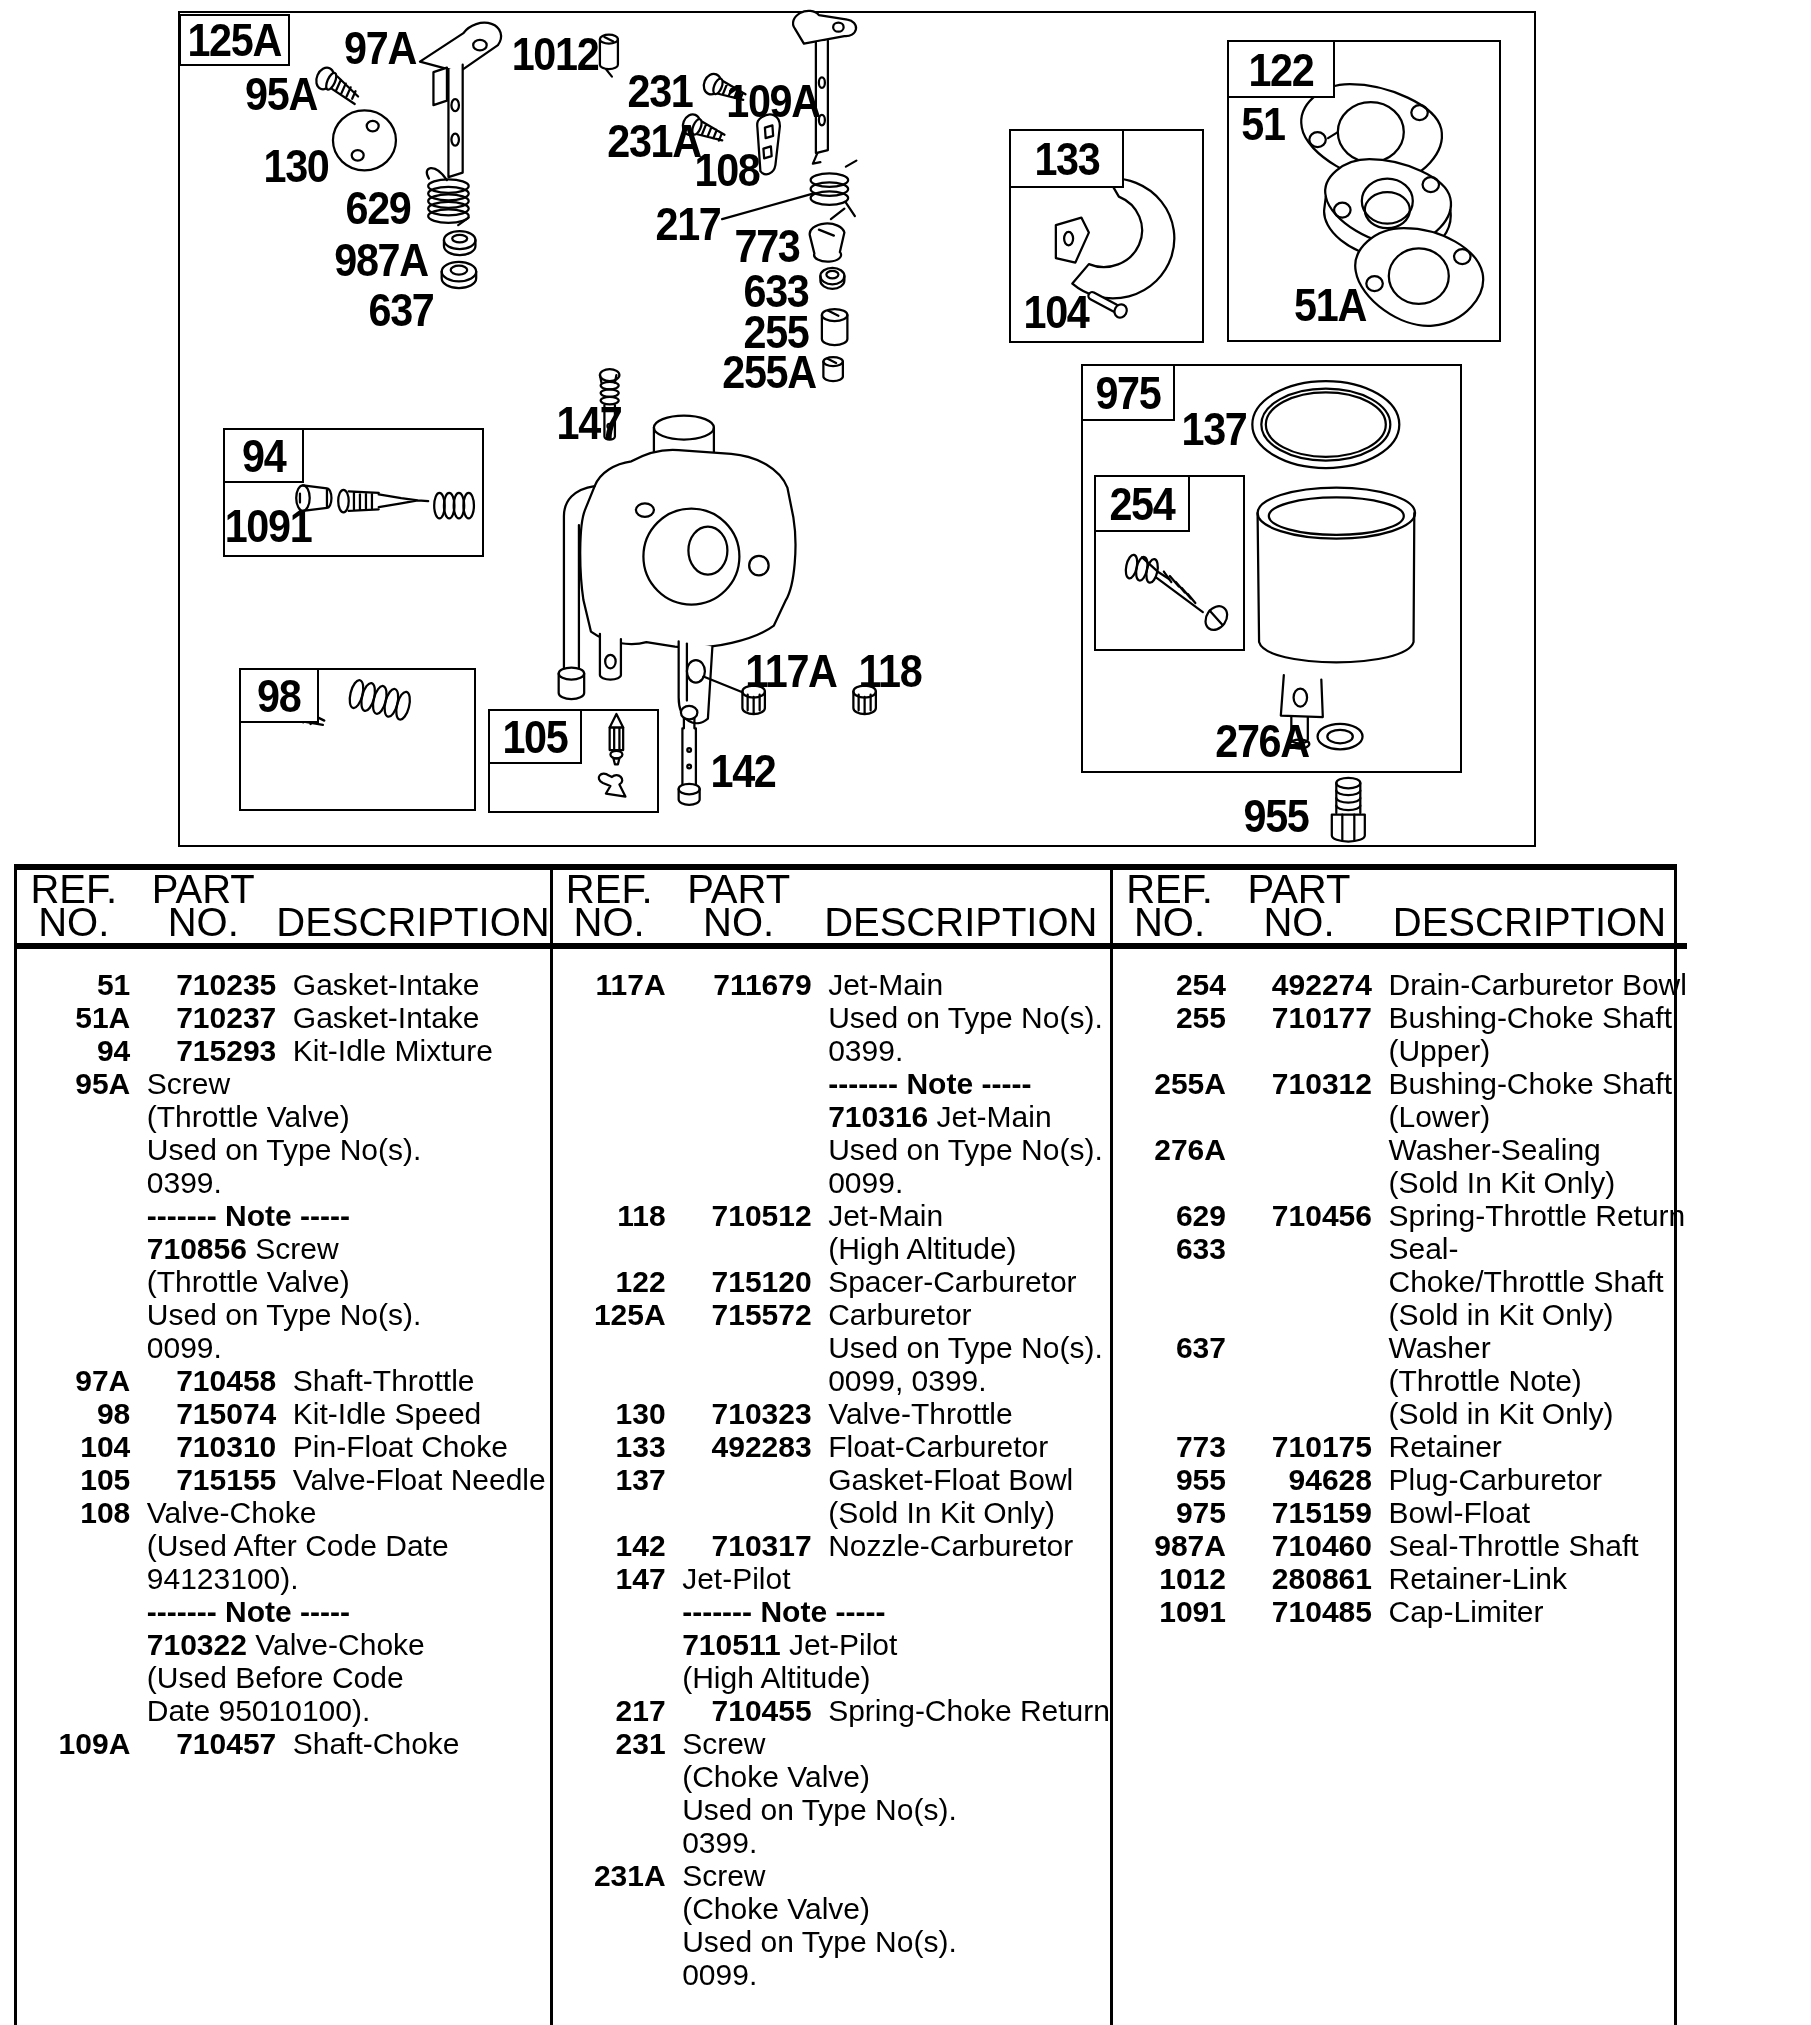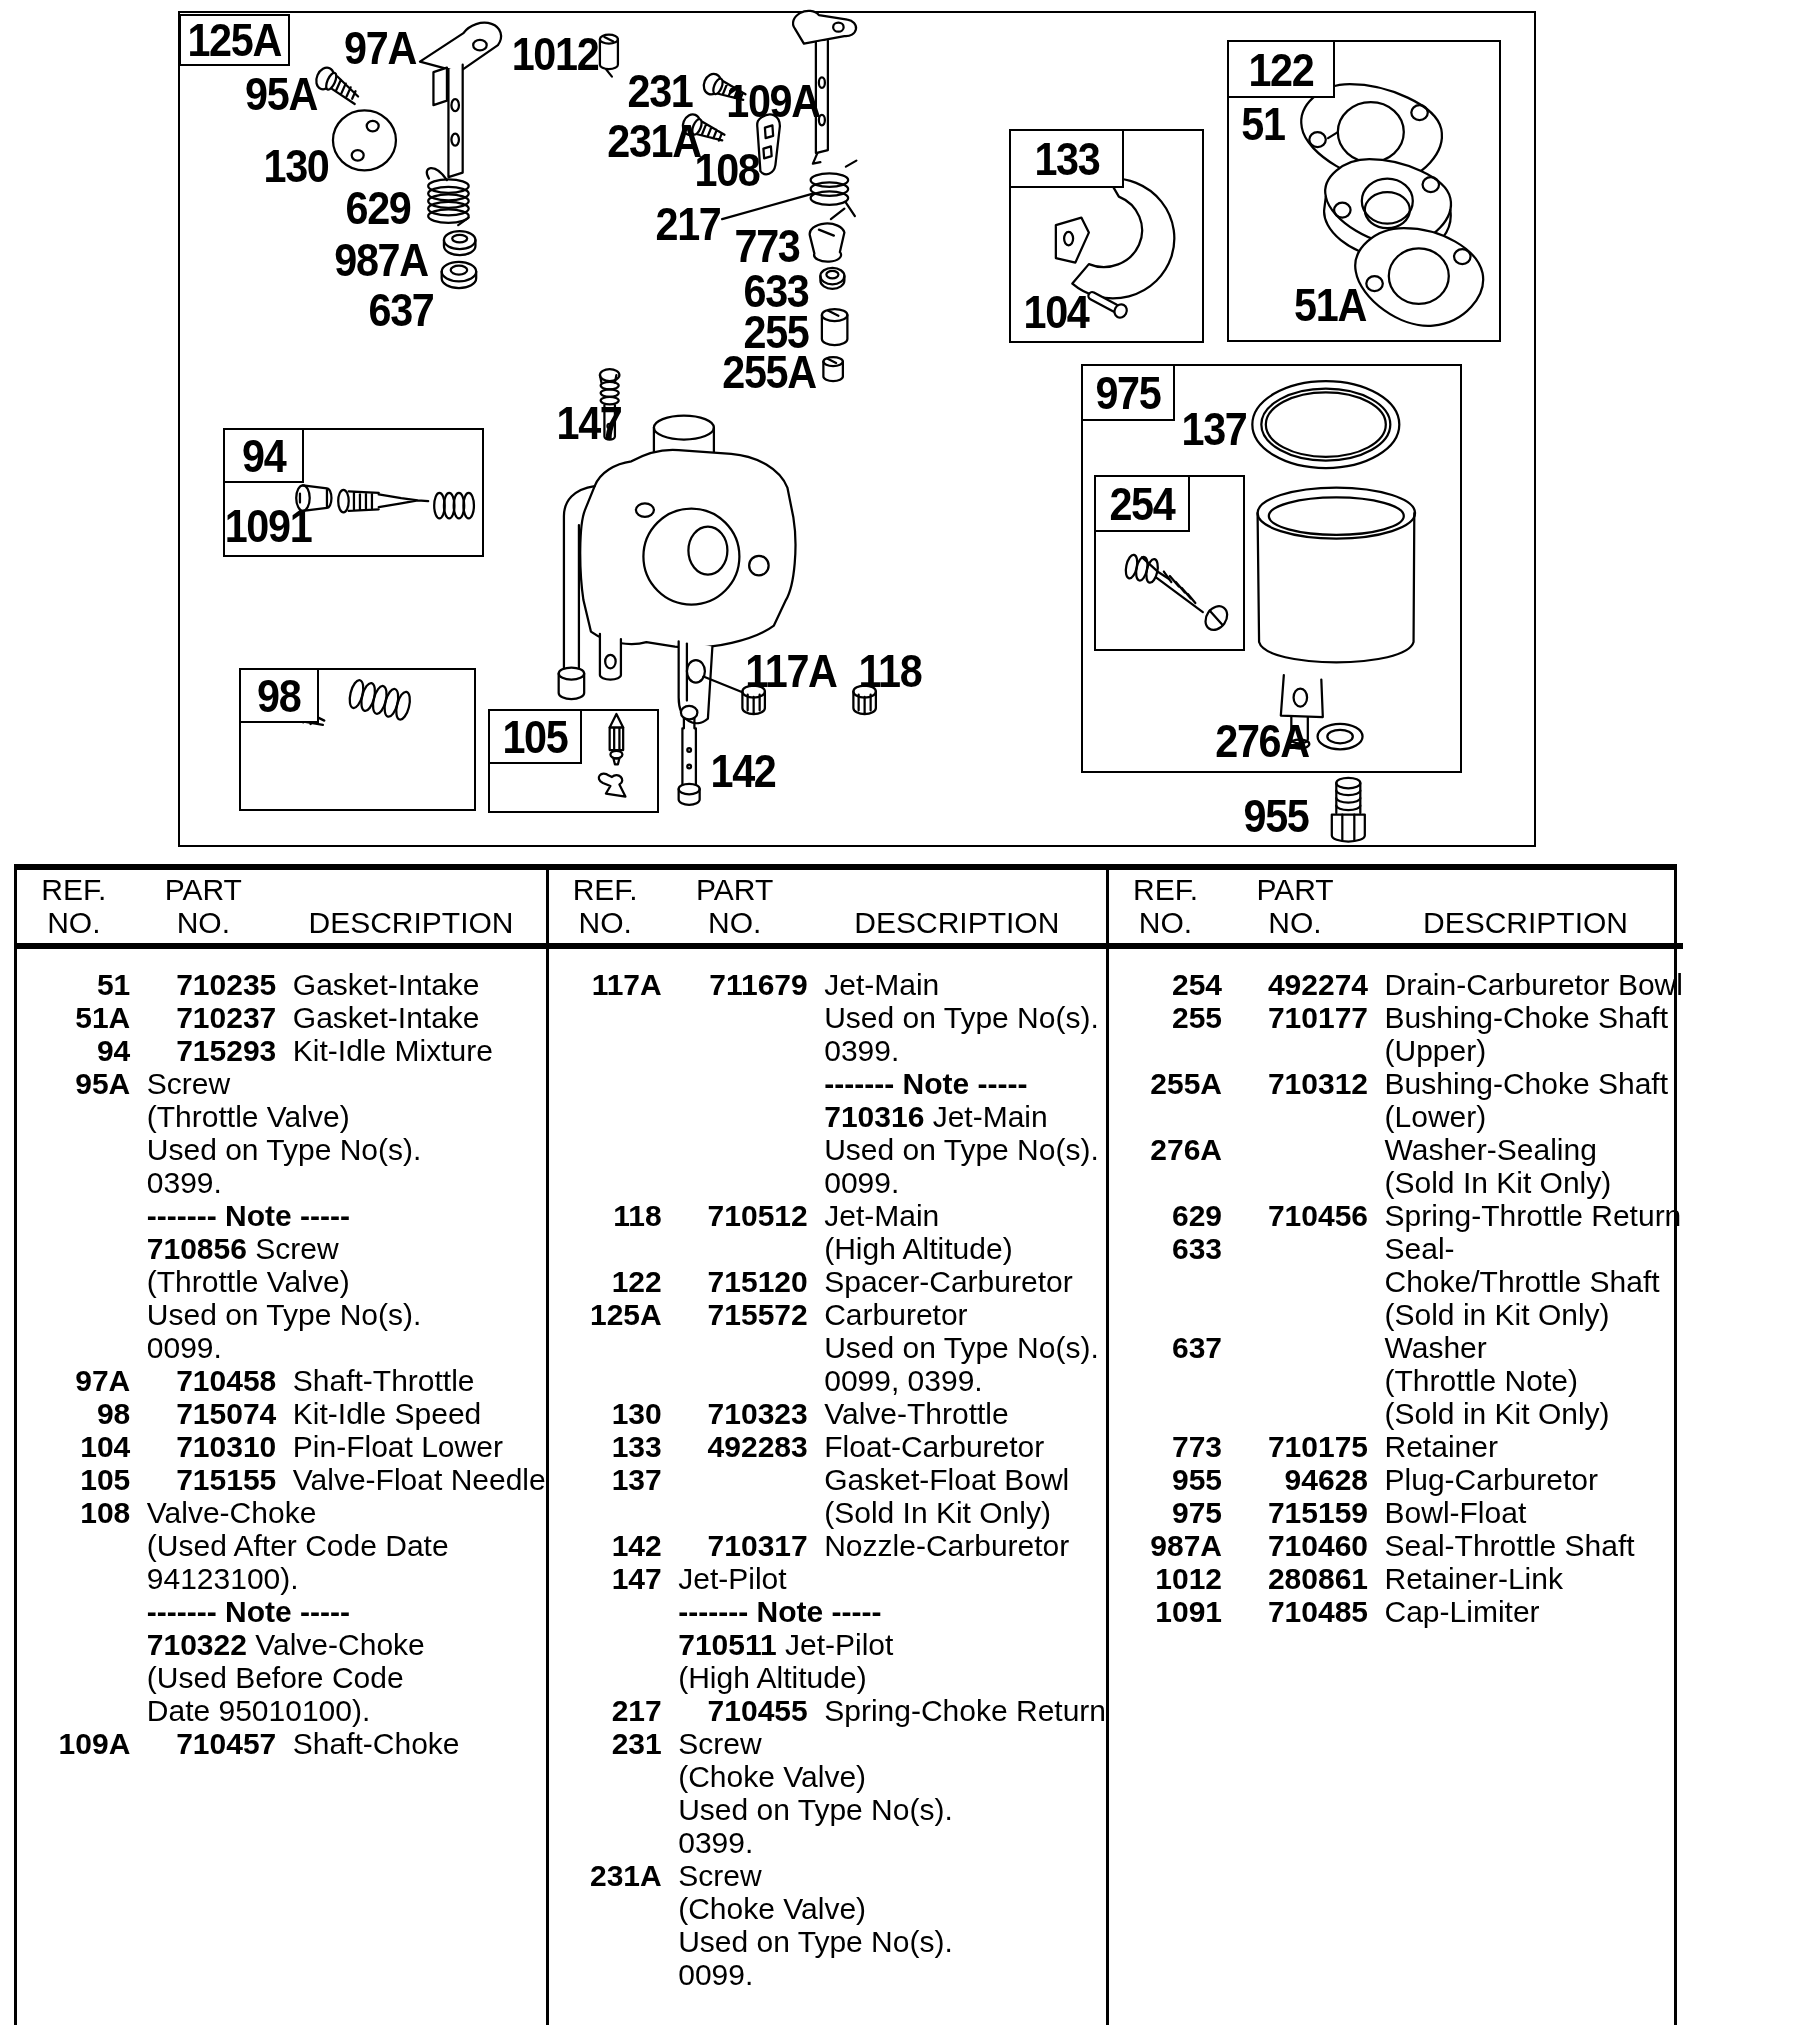--- a/index.html
+++ b/index.html
@@ -14,21 +14,21 @@
   .dbox{position:absolute;border:2.3px solid #000;background:transparent;}
   .dboxlab{position:absolute;border:2.3px solid #000;background:#fff;display:flex;align-items:center;justify-content:center;}
   .dboxlab span,.dlabel span{display:inline-block;font-weight:bold;font-size:47px;letter-spacing:-1.5px;transform:scaleX(.88);white-space:nowrap;}
   .dlabel{position:absolute;transform:translate(-50%,-50%);}
   
   .ptable{position:absolute;left:14.3px;top:864px;width:1657px;height:1155px;
           border:3px solid #000;border-top:6.8px solid #000;display:flex;}
   .tcol{position:relative;flex:1 1 0;}
   .tcol + .tcol{border-left:3px solid #000;}
   .thead{height:70px;border-bottom:6.8px solid #000;display:grid;grid-template-columns:113px 146px 1fr;
-         font-size:30px;line-height:33px;padding-top:3px;}
+         font-size:40px;line-height:33px;padding-top:3px;}
   .thead .hc{text-align:center;white-space:pre-line;}
   .rows{padding-top:19px;font-size:30px;line-height:33px;}
   .trow{display:grid;grid-template-columns:113px 146px 1fr;}
   .tref,.tpart{text-align:right;font-weight:bold;white-space:nowrap;}
   .tdesc{padding-left:16.5px;white-space:nowrap;}
   .tdesc b{font-weight:bold;}
 </style>
 </head>
 <body>
 
@@ -412,21 +412,21 @@
             <div class="tref">98</div>
             <div class="tpart">715074</div>
             <div class="tdesc">
               <div>Kit-Idle Speed</div>
             </div>
           </div>
           <div class="trow">
             <div class="tref">104</div>
             <div class="tpart">710310</div>
             <div class="tdesc">
-              <div>Pin-Float Lower</div>
+              <div>Pin-Float Choke</div>
             </div>
           </div>
           <div class="trow">
             <div class="tref">105</div>
             <div class="tpart">715155</div>
             <div class="tdesc">
               <div>Valve-Float Needle</div>
             </div>
           </div>
           <div class="trow">

